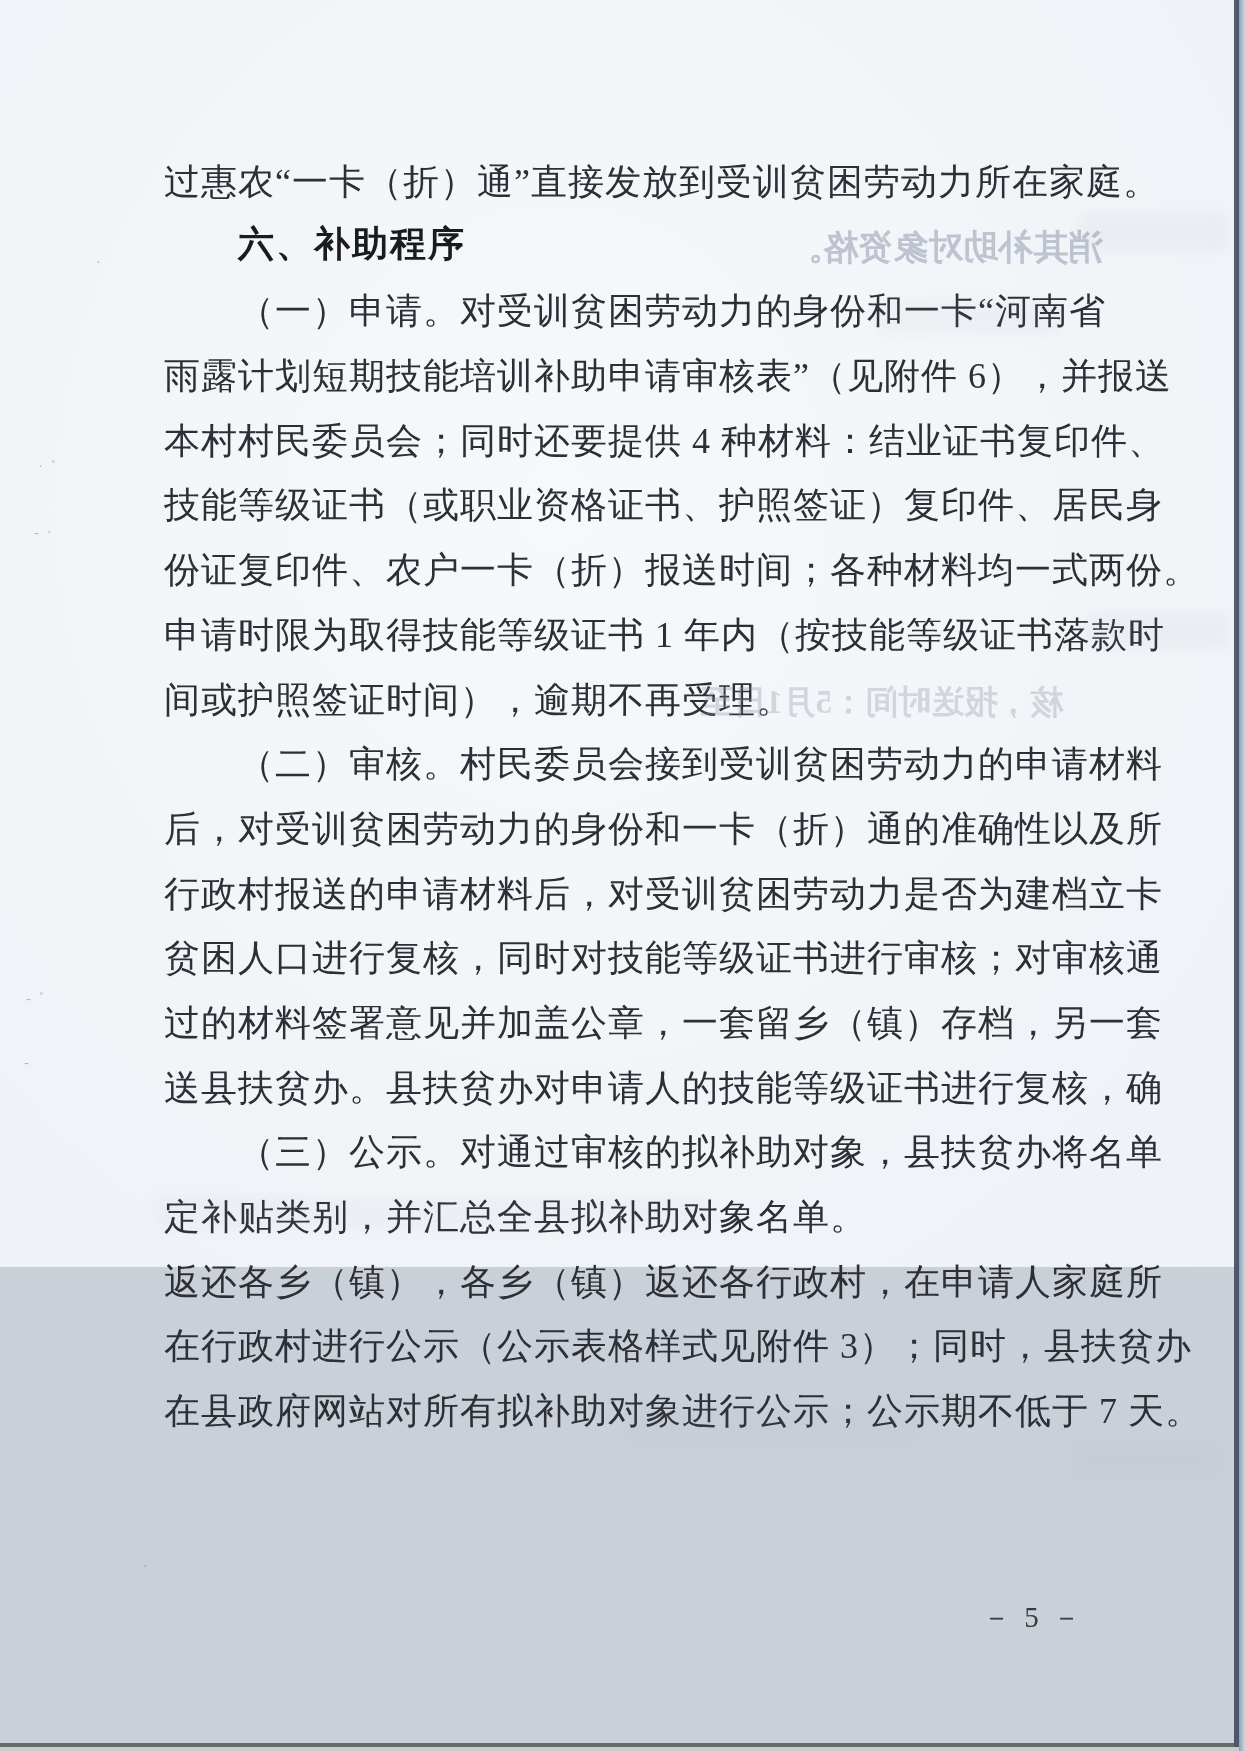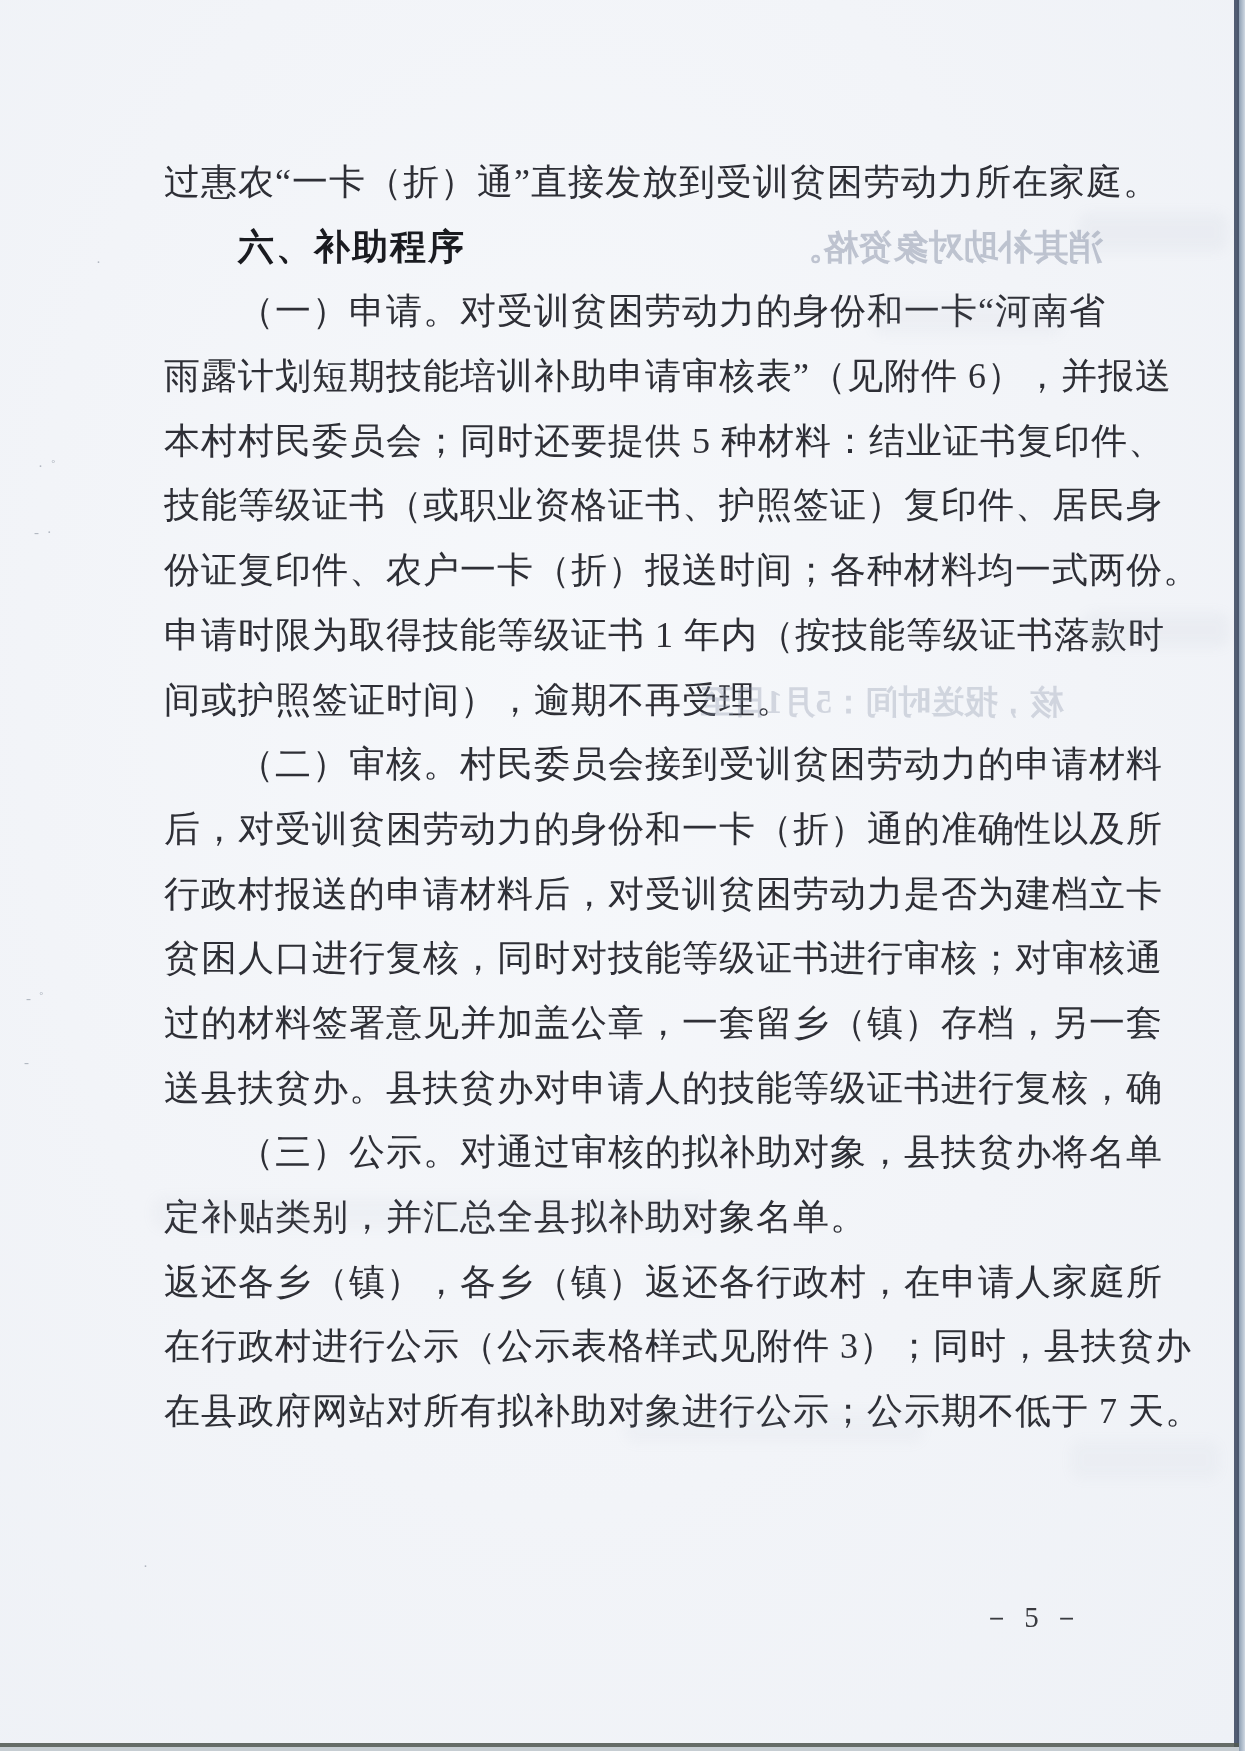--- a/index.html
+++ b/index.html
@@ -3,21 +3,21 @@
 <meta charset="utf-8">
 <style>
   html,body{margin:0;padding:0;}
   body{
     width:1245px;height:1751px;position:relative;overflow:hidden;
     background:#c9d0d8;
     font-family:"Liberation Serif","DejaVu Serif",serif;
   }
   
   .page{
-    position:absolute;left:0;top:0;width:1237px;height:1743px;
+    position:absolute;left:0;top:0;width:1237px;height:1267px;
     background:
       radial-gradient(ellipse at 45% 40%, #f6f8fb 0%, #f2f4f8 55%, #eef1f6 100%);
   }
   
   .edge-right{
     position:absolute;top:0;left:1234px;width:5px;height:1747px;
     background:#35425a;opacity:.85;
   }
   .edge-right-outer{
     position:absolute;top:0;left:1239px;width:6px;height:1751px;
@@ -34,21 +34,21 @@
   
   .text-block{
     position:absolute;left:164px;top:150px;width:905px;
     font-size:36px;line-height:64.7px;letter-spacing:1px;
     color:#2e2f36;
   }
   .line{height:64.7px;white-space:nowrap;}
   .line.indent{text-indent:74px;}
   .line.heading{
     text-indent:74px;
-    font-family:Liberation Sans, sans-serif;
+    font-family:Liberation Mono, monospace;
     font-weight:700;color:#1a1b20;letter-spacing:2px;
   }
   .page-number{
     position:absolute;left:982px;top:1598px;
     font-size:29px;letter-spacing:3px;color:#3a3b40;
   }
   
   .ghost{
     position:absolute;transform:scaleX(-1);
     font-weight:700;color:#8a93a8;white-space:nowrap;
@@ -65,21 +65,21 @@
 </style>
 </head>
 <body>
 
 <div class="page">
   <div class="text-block">
       <div class="line body">过惠农“一卡（折）通”直接发放到受训贫困劳动力所在家庭。</div>
       <div class="line heading">六、补助程序</div>
       <div class="line indent">（一）申请。对受训贫困劳动力的身份和一卡“河南省</div>
       <div class="line body">雨露计划短期技能培训补助申请审核表”（见附件 6），并报送</div>
-      <div class="line body">本村村民委员会；同时还要提供 5 种材料：结业证书复印件、</div>
+      <div class="line body">本村村民委员会；同时还要提供 4 种材料：结业证书复印件、</div>
       <div class="line body">技能等级证书（或职业资格证书、护照签证）复印件、居民身</div>
       <div class="line body">份证复印件、农户一卡（折）报送时间；各种材料均一式两份。</div>
       <div class="line body">申请时限为取得技能等级证书 1 年内（按技能等级证书落款时</div>
       <div class="line body">间或护照签证时间），逾期不再受理。</div>
       <div class="line indent">（二）审核。村民委员会接到受训贫困劳动力的申请材料</div>
       <div class="line body">后，对受训贫困劳动力的身份和一卡（折）通的准确性以及所</div>
       <div class="line body">行政村报送的申请材料后，对受训贫困劳动力是否为建档立卡</div>
       <div class="line body">贫困人口进行复核，同时对技能等级证书进行审核；对审核通</div>
       <div class="line body">过的材料签署意见并加盖公章，一套留乡（镇）存档，另一套</div>
       <div class="line body">送县扶贫办。县扶贫办对申请人的技能等级证书进行复核，确</div>

